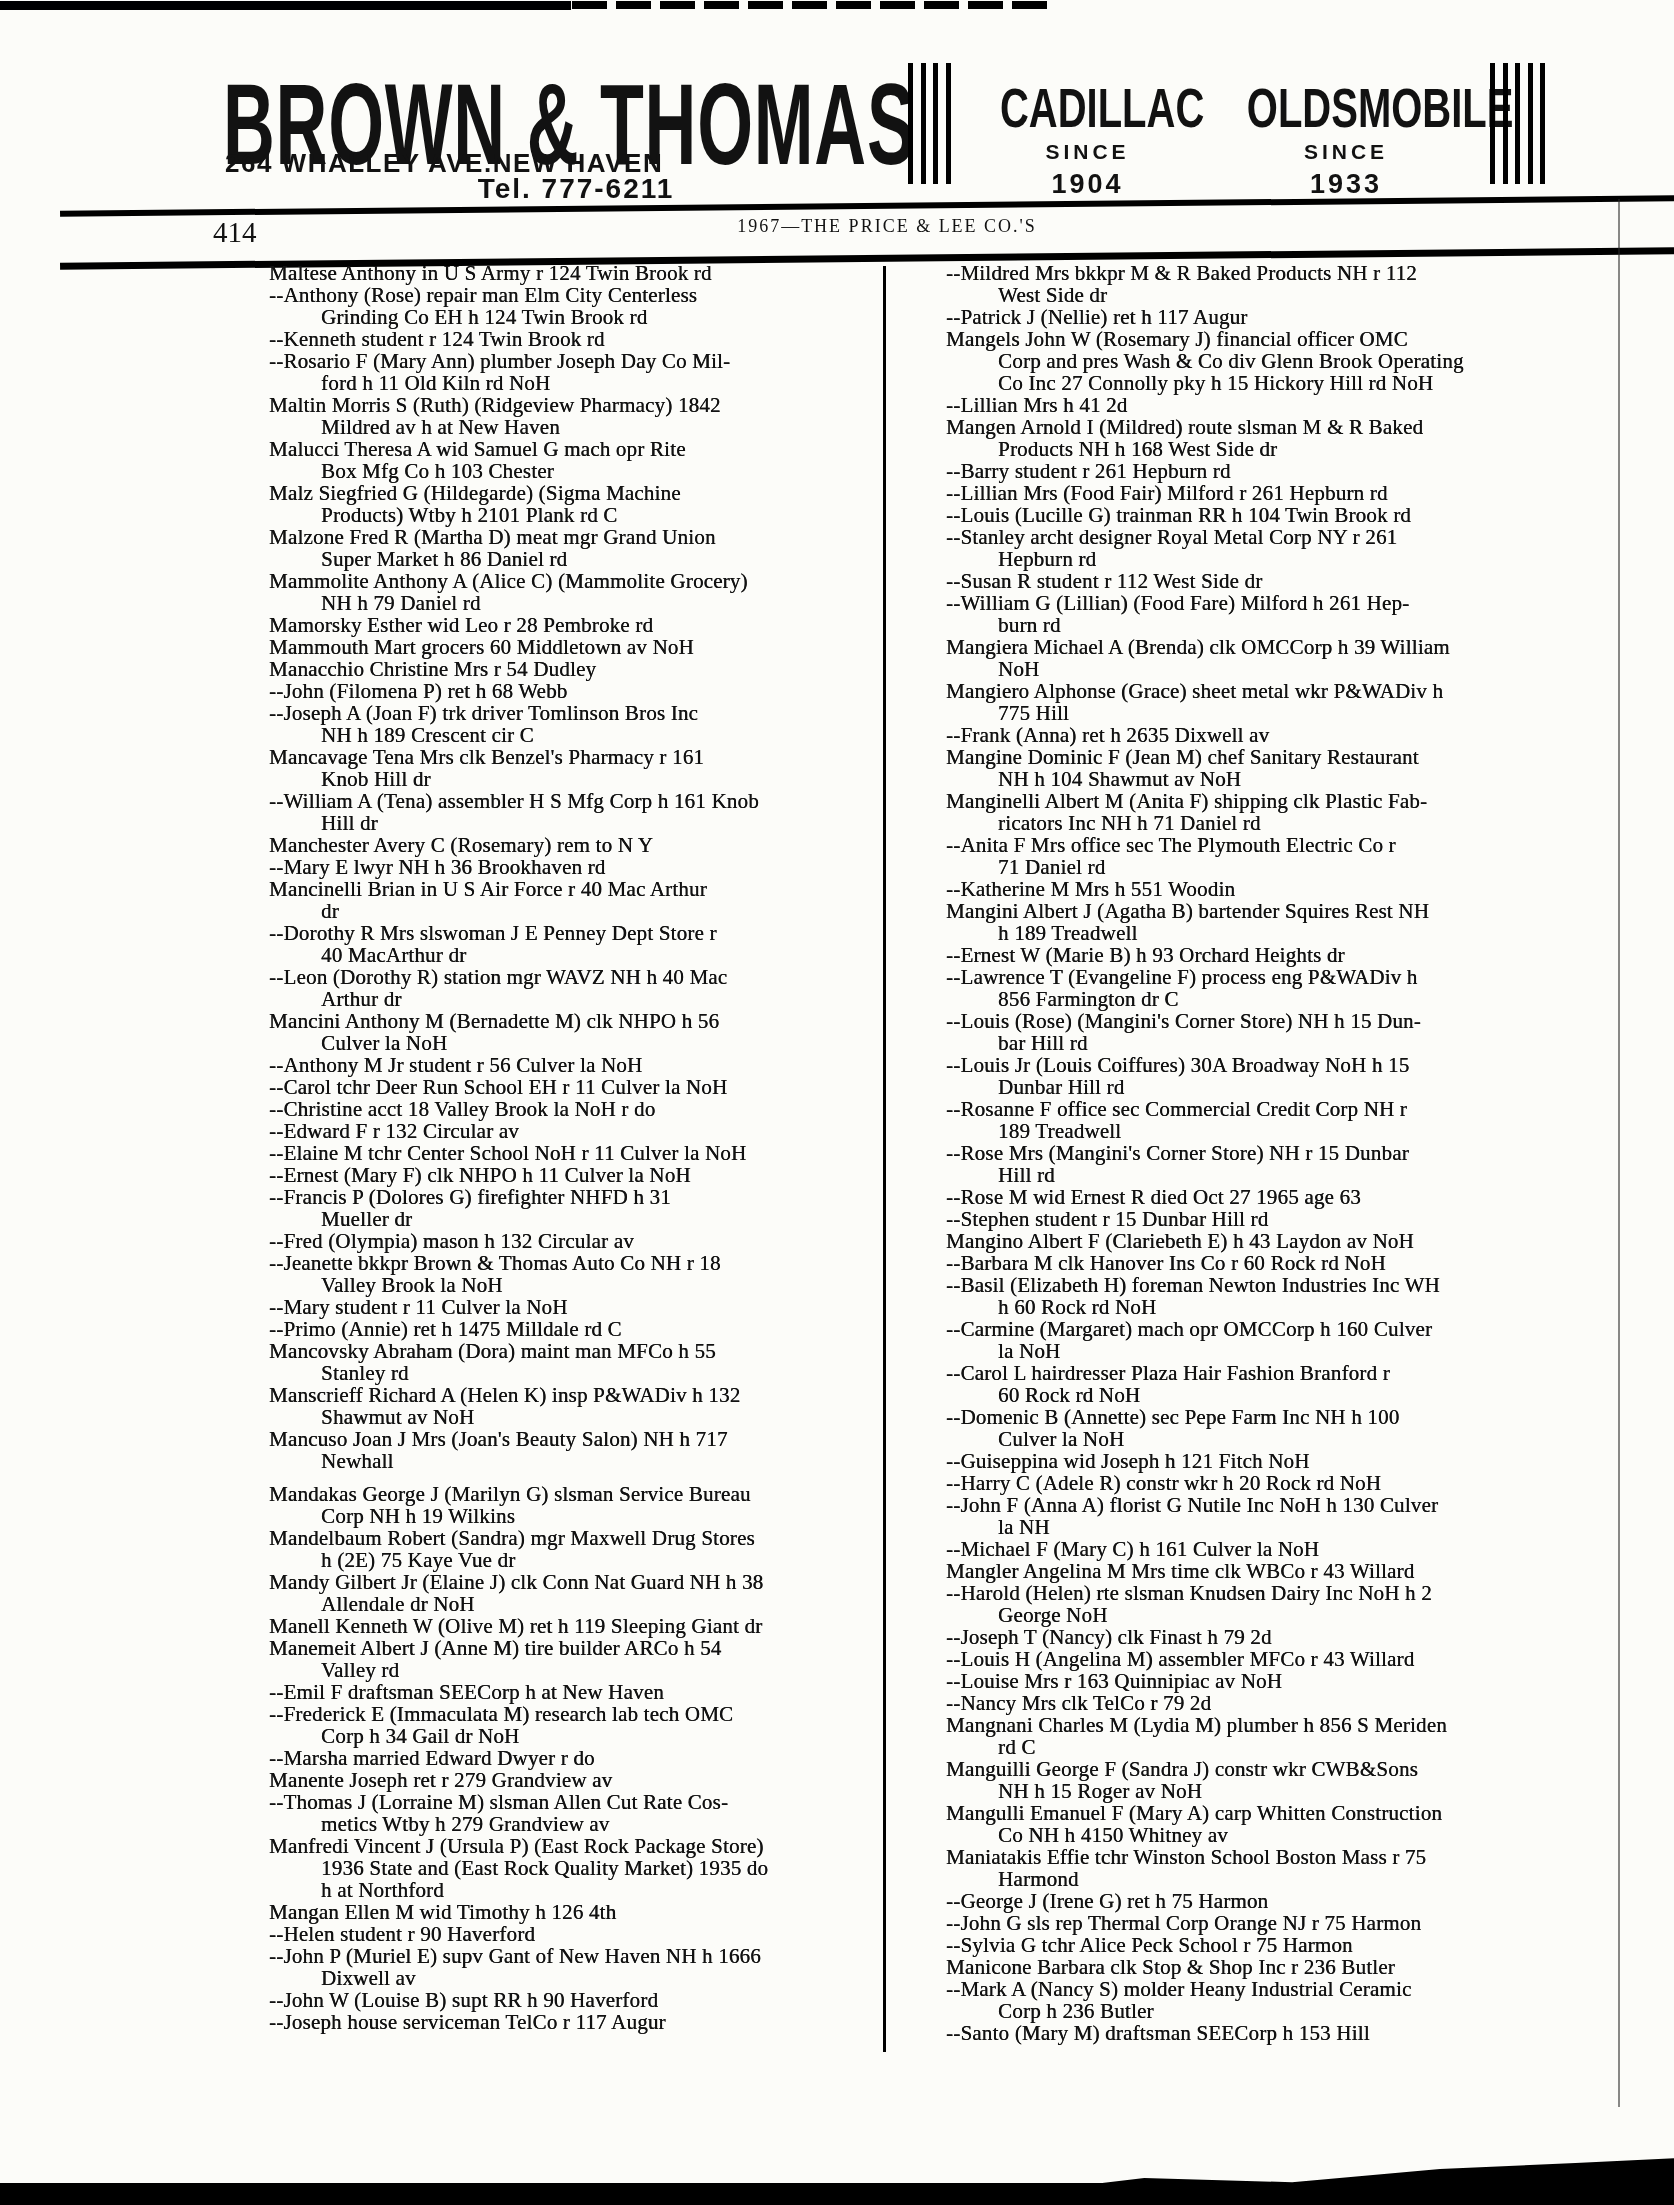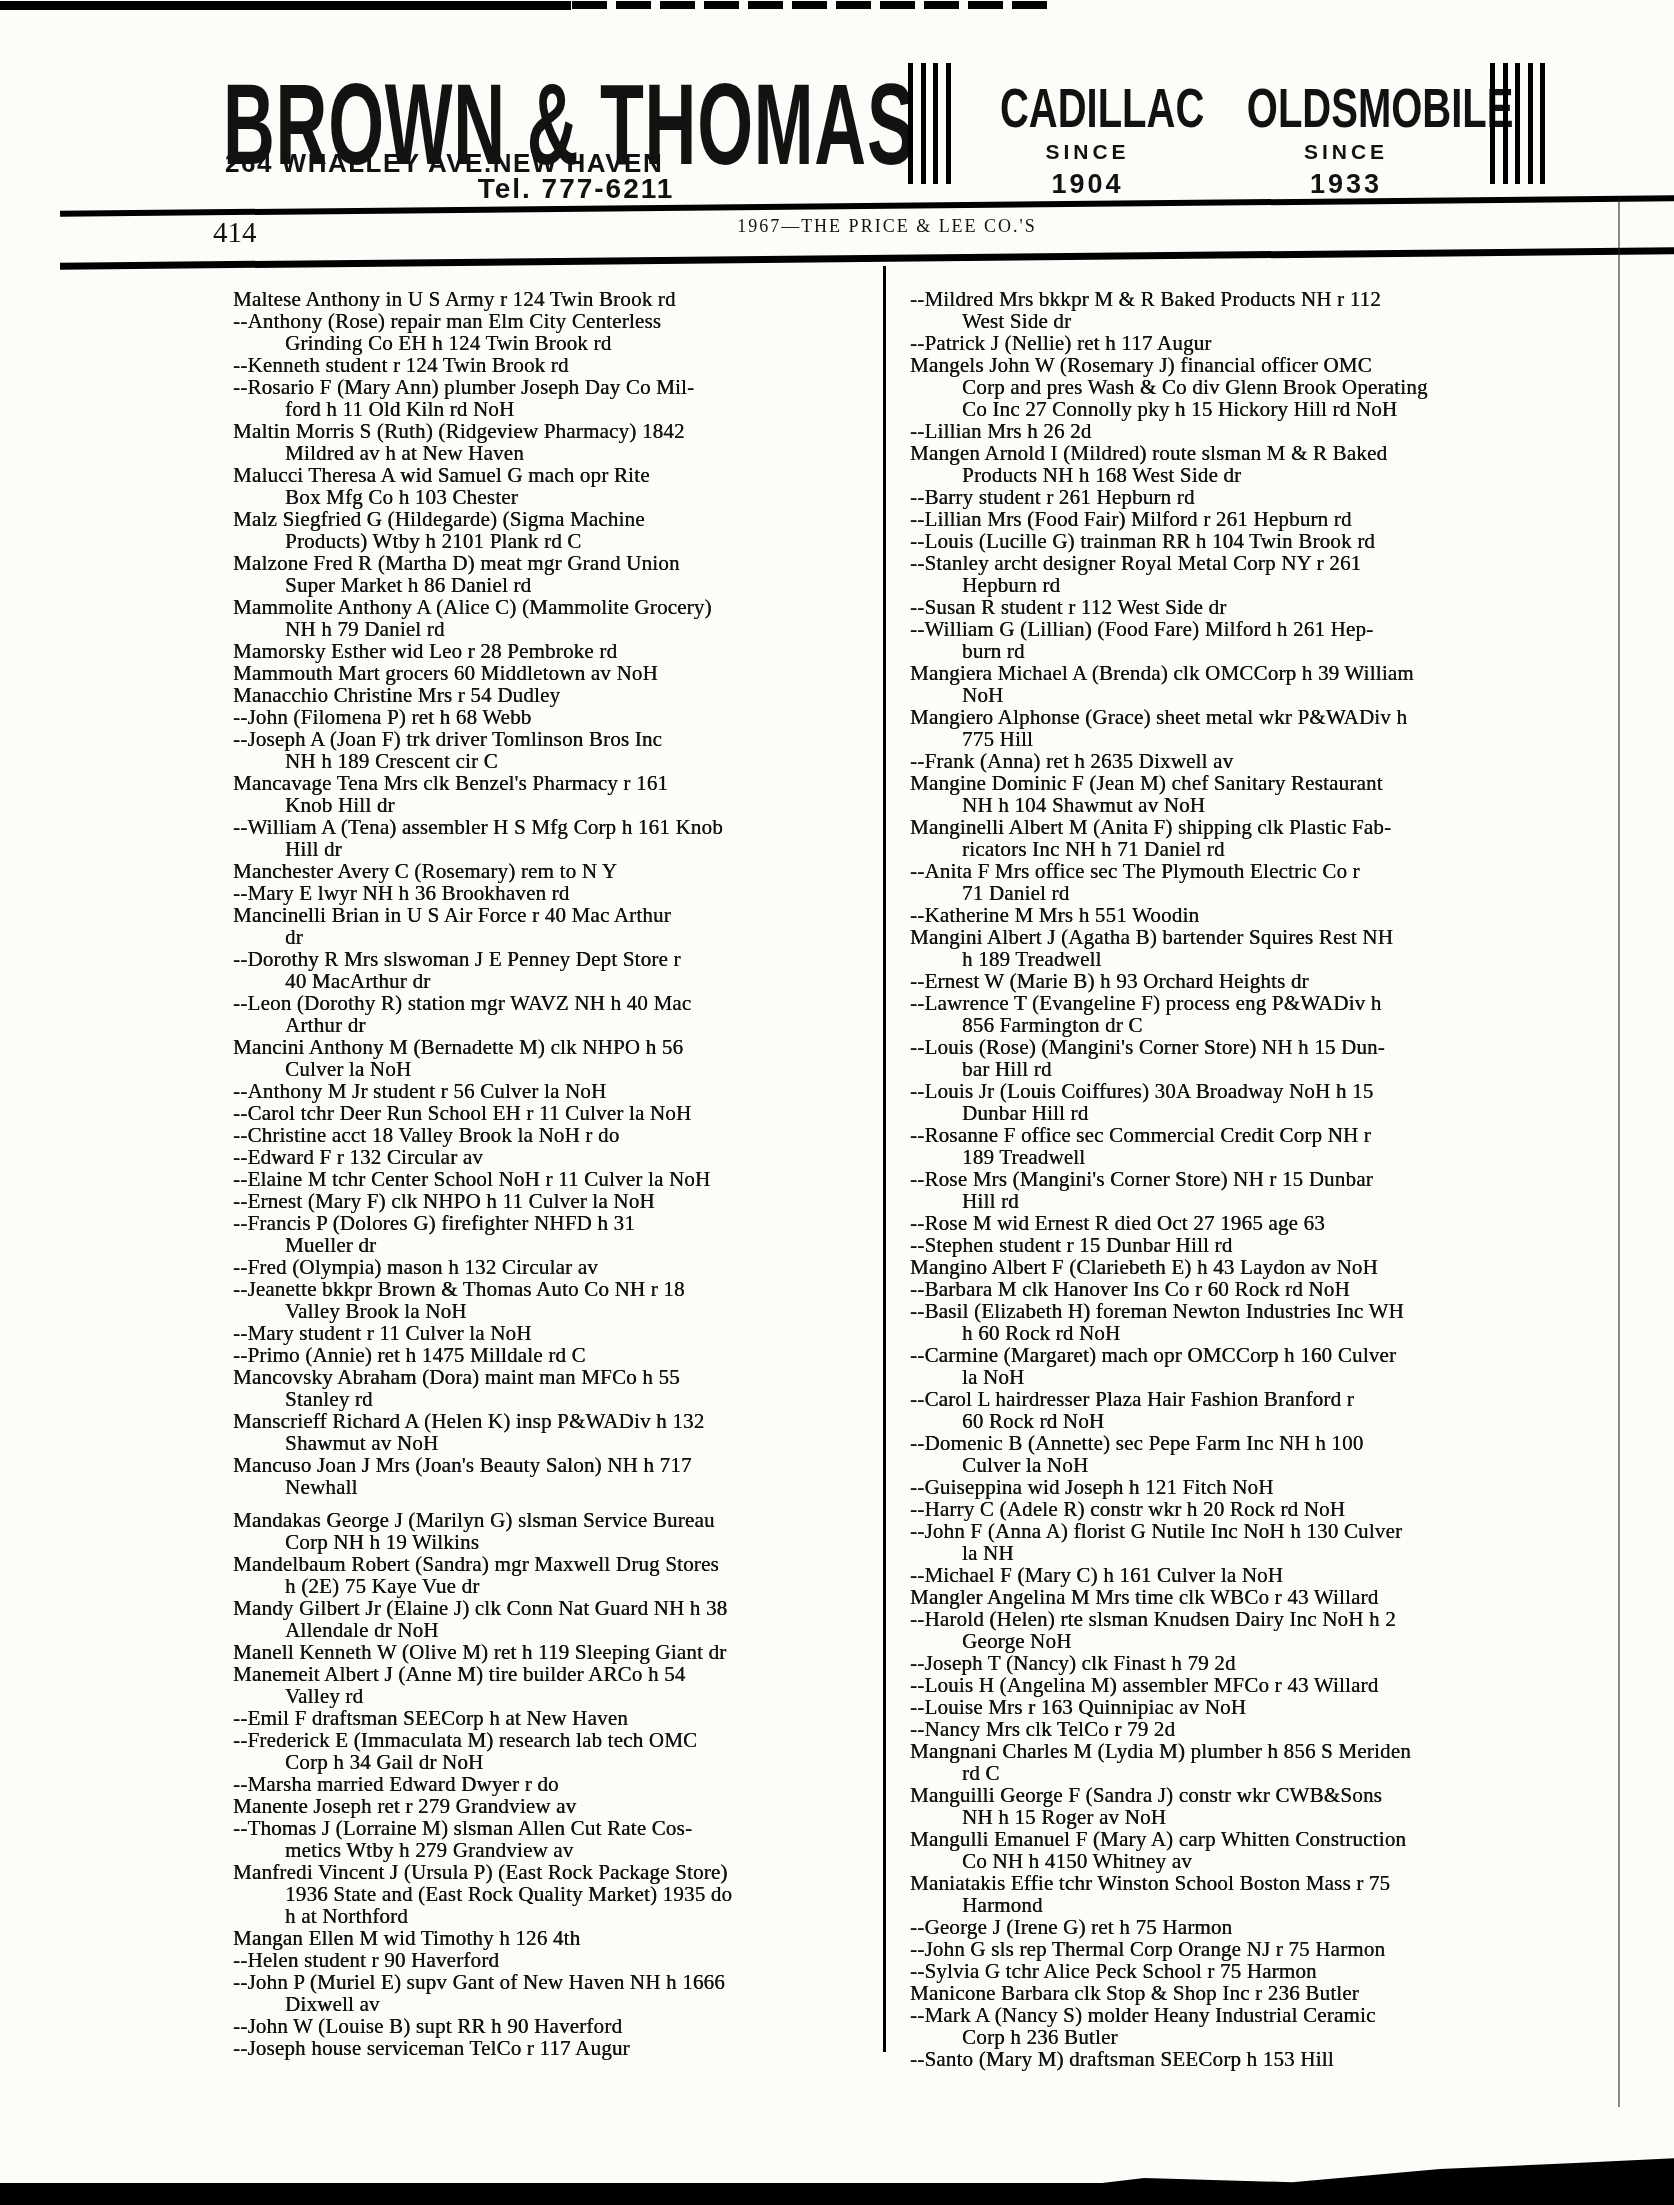--- a/index.html
+++ b/index.html
@@ -50,21 +50,21 @@
   .brand .year{font-size:27px;letter-spacing:3px;margin-top:5px;}
 
   
   .rule-top{position:absolute;left:60px;top:203px;width:1615px;height:5.5px;background:#000;transform:rotate(-0.55deg);}
   .rule-bottom{position:absolute;left:60px;top:255px;width:1615px;height:6.5px;background:#000;transform:rotate(-0.55deg);}
   .page-number{position:absolute;left:213px;top:216px;font-size:29px;}
   .page-title{position:absolute;left:636px;top:216px;width:502px;text-align:center;font-size:18px;letter-spacing:2px;white-space:nowrap;}
 
   
   .col-divider{position:absolute;left:883px;top:266px;width:2.5px;height:1786px;background:#000;}
-  .dir-col{position:absolute;top:288px;text-shadow:0.3px 0 0 currentColor;}
+  .dir-col{position:absolute;top:262px;text-shadow:0.3px 0 0 currentColor;margin-left:36px;}
   #col-left{left:233px;width:641px;}
   #col-right{left:910px;width:646px;}
   .dline{height:22px;line-height:22px;font-size:21px;white-space:nowrap;letter-spacing:0.2px;}
   .cont{padding-left:52px;}
   .gap{height:11px;}
 </style>
 </head>
 <body>
 
 <div class="top-dashes-solid"></div>
@@ -195,21 +195,21 @@
     <div class="dline">--John W (Louise B) supt RR h 90 Haverford</div>
     <div class="dline">--Joseph house serviceman TelCo r 117 Augur</div>
   </div>
 <div id="col-right" class="dir-col">
     <div class="dline">--Mildred Mrs bkkpr M &amp; R Baked Products NH r 112</div>
     <div class="dline cont">West Side dr</div>
     <div class="dline">--Patrick J (Nellie) ret h 117 Augur</div>
     <div class="dline">Mangels John W (Rosemary J) financial officer OMC</div>
     <div class="dline cont">Corp and pres Wash &amp; Co div Glenn Brook Operating</div>
     <div class="dline cont">Co Inc 27 Connolly pky h 15 Hickory Hill rd NoH</div>
-    <div class="dline">--Lillian Mrs h 26 2d</div>
+    <div class="dline">--Lillian Mrs h 41 2d</div>
     <div class="dline">Mangen Arnold I (Mildred) route slsman M &amp; R Baked</div>
     <div class="dline cont">Products NH h 168 West Side dr</div>
     <div class="dline">--Barry student r 261 Hepburn rd</div>
     <div class="dline">--Lillian Mrs (Food Fair) Milford r 261 Hepburn rd</div>
     <div class="dline">--Louis (Lucille G) trainman RR h 104 Twin Brook rd</div>
     <div class="dline">--Stanley archt designer Royal Metal Corp NY r 261</div>
     <div class="dline cont">Hepburn rd</div>
     <div class="dline">--Susan R student r 112 West Side dr</div>
     <div class="dline">--William G (Lillian) (Food Fare) Milford h 261 Hep-</div>
     <div class="dline cont">burn rd</div>

